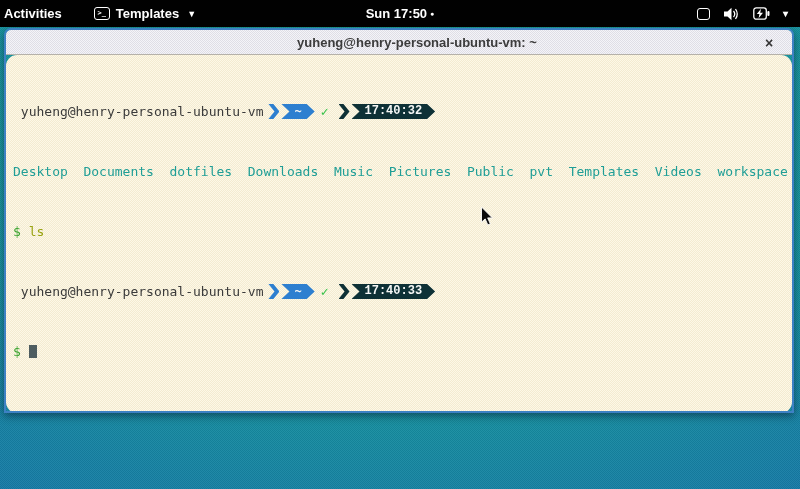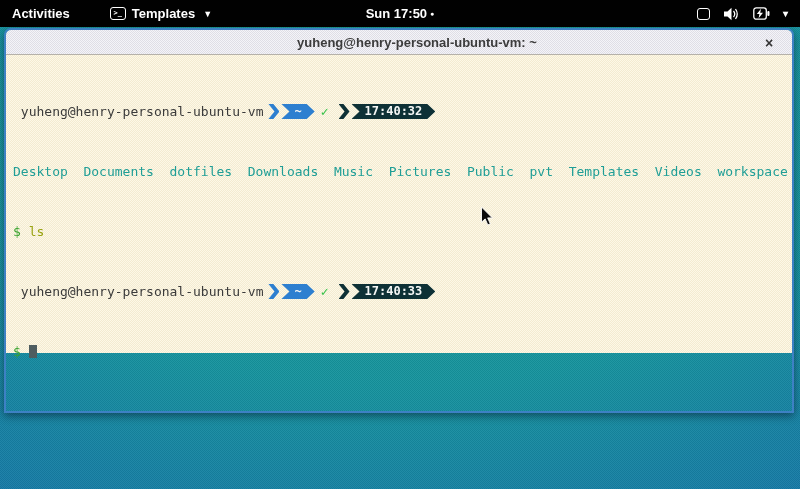--- a/index.html
+++ b/index.html
@@ -7,21 +7,21 @@
 
   .screen { position:relative; width:800px; height:489px;
     background: radial-gradient(ellipse 120% 110% at 50% 30%, #1aa78f 0%, #15929d 45%, #1566ab 100%); }
   .screen::after { content:""; position:absolute; inset:0; pointer-events:none;
     background: repeating-conic-gradient(rgba(255,255,255,.05) 0% 25%, rgba(0,0,30,.05) 0% 50%) 0 0/2px 2px; }
 
   
   .topbar { position:absolute; left:0; top:0; width:800px; height:27px; background:#010101;
     color:#fff; display:flex; align-items:center; font-size:13px; font-weight:bold; z-index:5; }
   .tb-left { display:flex; align-items:center; }
-  .activities { padding:0 12px; height:29px; display:flex; align-items:center; }
+  .activities { padding:0 4px; height:29px; display:flex; align-items:center; }
   .appmenu { display:flex; align-items:center; gap:6px; margin-left:28px; height:27px; }
   .term-glyph { width:16px; height:13px; border:1.5px solid #fff; border-radius:3px;
     font-size:7px; line-height:10px; text-align:center; font-family:"DejaVu Sans Mono", monospace; font-weight:bold; }
   .caret { font-size:9px; margin-left:2px; }
   .clock { position:absolute; left:0; right:0; text-align:center; pointer-events:none; }
   .clock span { pointer-events:auto; }
   .notif-dot { font-size:7px; vertical-align:2px; margin-left:3px; }
   .tb-right { margin-left:auto; display:flex; align-items:center; gap:13px; padding-right:12px; height:27px; }
   .disp-icon { width:13px; height:12px; border:1.3px solid #fff; border-radius:3px; }
   .tb-chevron { font-size:10px; }
@@ -30,34 +30,34 @@
   .window { position:absolute; left:4px; top:28px; width:790px; height:385px;
     border:2px solid #3d81c4; border-radius:7px 7px 0 0; overflow:hidden;
     box-shadow:0 3px 8px rgba(0,0,20,.45); z-index:3; }
   .titlebar { position:relative; height:25px;
     background: repeating-conic-gradient(#f4f4f8 0% 25%, #dfdee6 0% 50%) 0 0/2px 2px;
     border-bottom:1px solid #b5b1a9; display:flex; align-items:center; justify-content:center;padding-left:36px; }
   .title { font-size:13px; font-weight:bold; color:#3c3c3c; }
   .close-btn { position:absolute; right:14px; top:4px; width:18px; height:18px; text-align:center;
     font-size:14px; line-height:18px; color:#333; font-weight:bold; cursor:default; }
 
-  .content { position:relative; height:298px;
+  .content { position:relative; height:358px;
     background: repeating-conic-gradient(#fdf8e7 0% 25%, #f3ebd1 0% 50%) 0 0/2px 2px;
     font-family:"DejaVu Sans Mono", monospace; font-size:13px; color:#3b3b3b;
-    padding:4px 0 0 7px; white-space:pre; }
+    padding:4px 0 0 7px; white-space:pre;border-radius:11px; }
   .line { height:15px; line-height:15px; }
   .prompt-line { display:flex; align-items:center; }
 
   .seg-arrow { display:inline-block; width:11px; height:15px;
     clip-path: polygon(0 0,45% 0,100% 50%,45% 100%,0 100%,55% 50%); margin-left:5px; }
   .seg-body { display:inline-block; height:15px; line-height:15px; margin-left:2px;
     padding:0 13px 0 13px; font-weight:bold; color:#f4f6f5; font-size:12px;
     clip-path: polygon(0 0,calc(100% - 8px) 0,100% 50%,calc(100% - 8px) 100%,0 100%,8px 50%); }
   .blue  { background:#2d7fd0; }
-  .darkseg { background:#0e3136; }
+  .darkseg { background:#0e3136;font-family:Liberation Mono, monospace; }
   .check { color:#35c147; font-weight:bold; margin:0 5px 0 6px; }
 
   .sym-green { color:#39a32e; }
   .cmd { color:#9aa313; margin-left:1ch; }
   .dirs span { color:#1f9e96; }
   .dirs span + span { margin-left:2ch; }
   .cursor-block { display:inline-block; width:8px; height:13px; background:#4e5d60;
     vertical-align:-2px; margin-left:1ch; }
 
   .mouse { position:absolute; z-index:9; }

